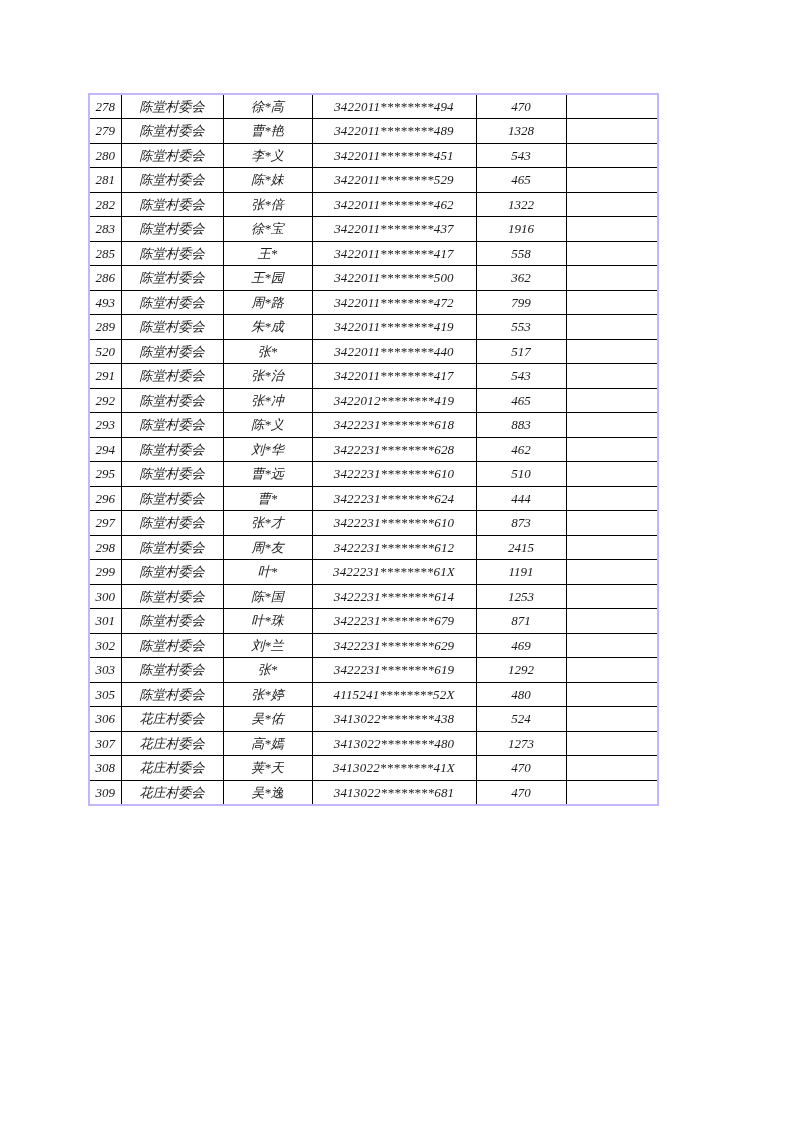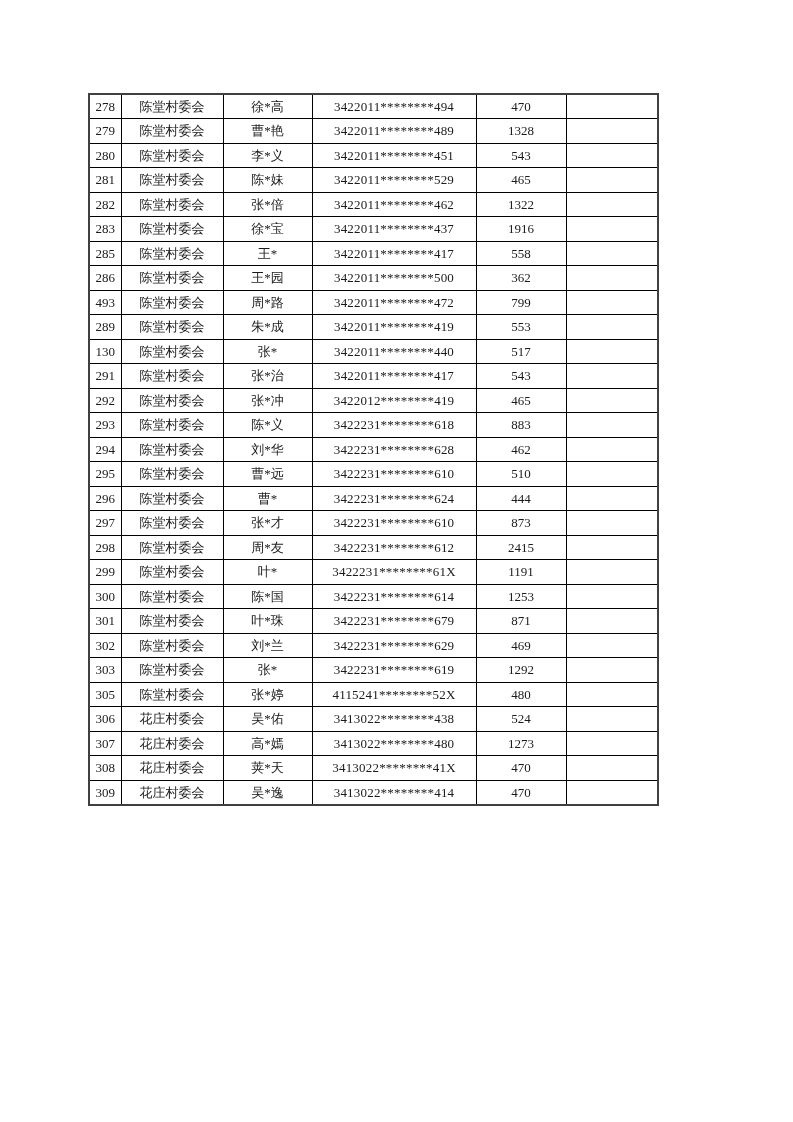--- a/index.html
+++ b/index.html
@@ -18,21 +18,22 @@
     width: 793px; height: 1122px;
     background: #ffffff;
   }
   table.roster {
     position: absolute;
     left: 88px;
     top: 93px;
     width: 569px;
     border-collapse: collapse;
     table-layout: fixed;
-    border: 2px solid #404040;
+    border: 2px solid #c4b5fd;
+    font-style: italic;
   }
   table.roster td {
     border: 1px solid #000000;
     height: 24.5px;
     text-align: center;
     vertical-align: middle;
     font-size: 13px;
     line-height: 1;
     white-space: nowrap;
     overflow: hidden;
@@ -140,21 +141,21 @@
   <tr>
     <td class="col-no">289</td>
     <td class="col-village">陈堂村委会</td>
     <td class="col-name">朱*成</td>
     <td class="col-id">3422011********419</td>
     <td class="col-amount">553</td>
     <td class="col-empty"></td>
   </tr>
 
   <tr>
-    <td class="col-no">130</td>
+    <td class="col-no">520</td>
     <td class="col-village">陈堂村委会</td>
     <td class="col-name">张*</td>
     <td class="col-id">3422011********440</td>
     <td class="col-amount">517</td>
     <td class="col-empty"></td>
   </tr>
 
   <tr>
     <td class="col-no">291</td>
     <td class="col-village">陈堂村委会</td>
@@ -306,19 +307,19 @@
     <td class="col-name">荚*天</td>
     <td class="col-id">3413022********41X</td>
     <td class="col-amount">470</td>
     <td class="col-empty"></td>
   </tr>
 
   <tr>
     <td class="col-no">309</td>
     <td class="col-village">花庄村委会</td>
     <td class="col-name">吴*逸</td>
-    <td class="col-id">3413022********414</td>
+    <td class="col-id">3413022********681</td>
     <td class="col-amount">470</td>
     <td class="col-empty"></td>
   </tr>
 </tbody>
   </table>
 </div>
 
 </body></html>

